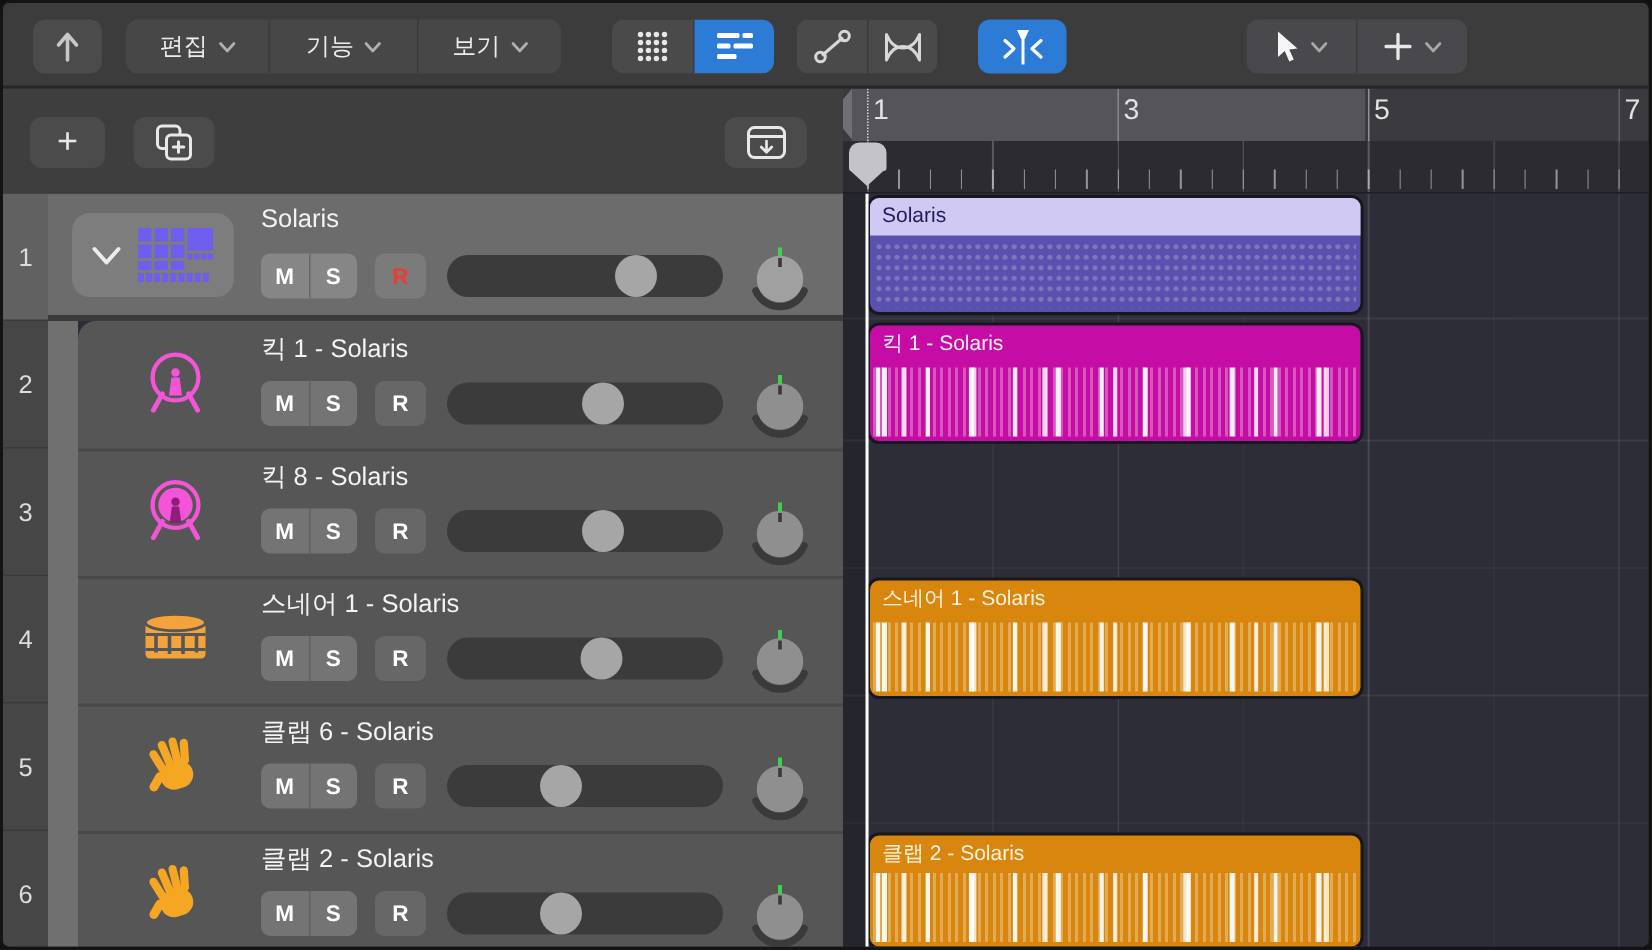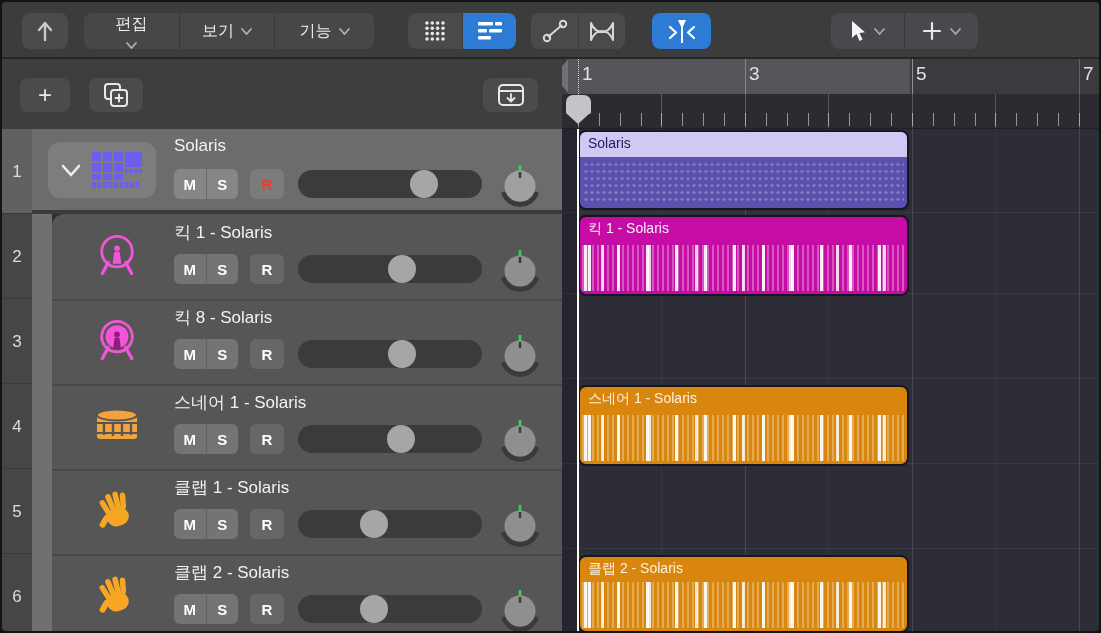--- a/index.html
+++ b/index.html
@@ -125,34 +125,34 @@
 <div id="app">
 
   <div class="toolbar">
     <div class="tbtn" style="left:20px;width:46px;">
       <svg width="18" height="22" viewBox="0 0 18 22">
         <path d="M9 20 V4 M3 10 L9 3 L15 10" stroke="#c8c8c8" stroke-width="2.4" fill="none" stroke-linecap="round" stroke-linejoin="round"></path>
       </svg>
     </div>
 
     <div class="menu-group">
-      <div class="menu-item" style="width:96px;flex-direction:column;">
+      <div class="menu-item" style="width:96px;">
         <span>편집</span>
         <svg class="chev" viewBox="0 0 11 7">
             <path d="M1 1 L5.5 6 L10 1" stroke="#b0b0b0" stroke-width="1.8" fill="none" stroke-linecap="round"></path>
           </svg>
       </div>
-      <div class="menu-item" style="width:95px;">
-        <span>보기</span>
+      <div class="menu-item" style="width:99px;">
+        <span>기능</span>
         <svg class="chev" viewBox="0 0 11 7">
             <path d="M1 1 L5.5 6 L10 1" stroke="#b0b0b0" stroke-width="1.8" fill="none" stroke-linecap="round"></path>
           </svg>
       </div>
-      <div class="menu-item" style="width:99px;">
-        <span>기능</span>
+      <div class="menu-item" style="width:95px;">
+        <span>보기</span>
         <svg class="chev" viewBox="0 0 11 7">
             <path d="M1 1 L5.5 6 L10 1" stroke="#b0b0b0" stroke-width="1.8" fill="none" stroke-linecap="round"></path>
           </svg>
       </div>
     </div>
 
     <div class="seg" style="left:406px;">
       <div style="width:54px;">
         <svg width="22" height="22" viewBox="0 0 22 22">
           <g fill="#e6e6e6">
@@ -414,21 +414,21 @@
         <g fill="#f5a623" transform="rotate(-18 23 26)">
           <rect x="12" y="20" width="22" height="18" rx="9"></rect>
           <rect x="11" y="8" width="5.5" height="17" rx="2.75" transform="rotate(-14 13.7 16)"></rect>
           <rect x="17.5" y="4" width="5.5" height="19" rx="2.75" transform="rotate(-5 20.2 13)"></rect>
           <rect x="24" y="4" width="5.5" height="19" rx="2.75" transform="rotate(4 26.7 13)"></rect>
           <rect x="30" y="7" width="5.5" height="17" rx="2.75" transform="rotate(14 32.7 15)"></rect>
           <rect x="6" y="22" width="6" height="14" rx="3" transform="rotate(48 9 29)"></rect>
         </g>
       </svg>
     </div>
-    <div class="tname">클랩 1 - Solaris</div>
+    <div class="tname">클랩 6 - Solaris</div>
     <div class="ms">
       <div>M</div>
       <div>S</div>
     </div>
     <div class="rbtn">R</div>
     <div class="vslider">
       <div class="vthumb" style="left: calc(40% - 11.2px);"></div>
     </div>
     <svg class="knob" viewBox="0 0 48 48">
       <path d="M8 31 A17.5 17.5 0 0 0 40 31" stroke="#3a3a3a" stroke-width="5" fill="none" stroke-linecap="round"></path>

